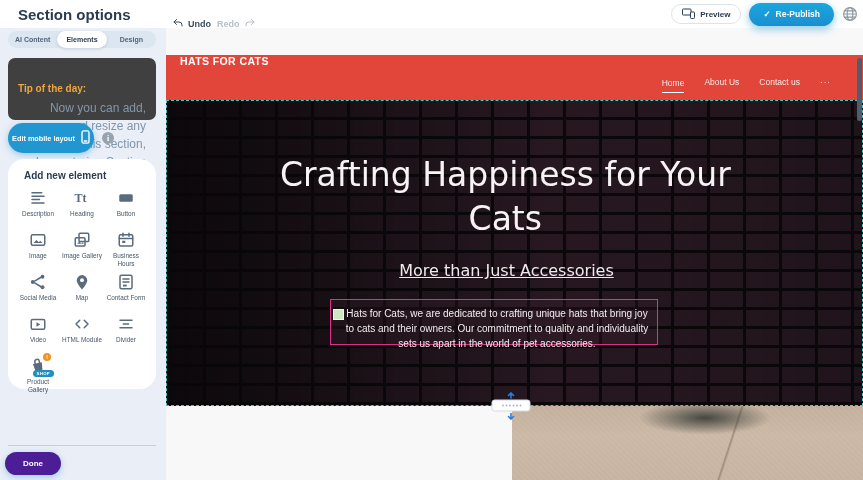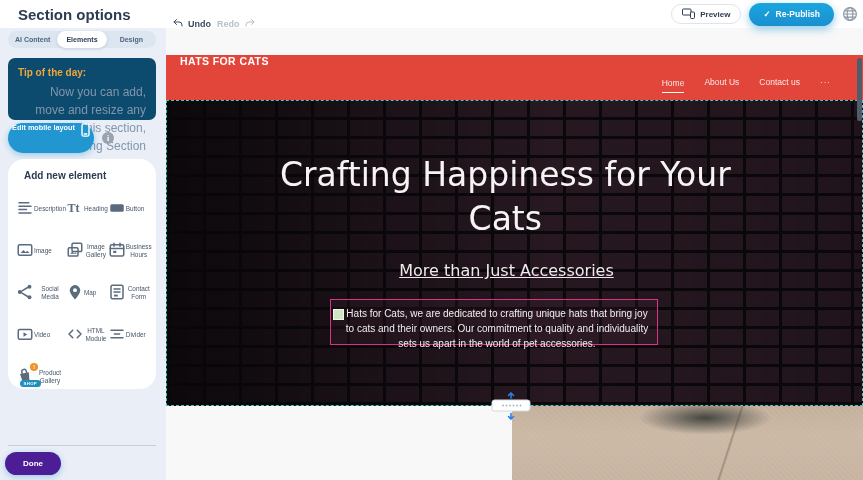--- a/index.html
+++ b/index.html
@@ -19,30 +19,30 @@
   .preview-btn svg { width:13px; height:11px; }
   .republish-btn { display:flex; align-items:center; gap:5px; height:23px; padding:0 14px; border-radius:13px; background:linear-gradient(180deg,#1aa6de,#1b8fd0); color:#fff; font-size:8.5px; font-weight:bold; box-shadow:0 3px 9px rgba(27,150,210,.5); cursor:pointer; }
   .globe { width:16px; height:16px; }
   .globe svg { width:16px; height:16px; stroke:#8d97a4; fill:none; stroke-width:1.3; }
 
   
   .sidebar { position:absolute; left:0; top:28px; width:166px; height:452px; background:#e9eef7; z-index:20; }
   .tabs { position:absolute; left:8px; top:3px; width:148px; height:17px; background:#dce6f1; border-radius:9px; display:flex; }
   .tab { flex:1; display:flex; align-items:center; justify-content:center; font-size:7px; font-weight:bold; color:#51647a; border-radius:9px; cursor:pointer; }
   .tab.active { background:#fff; color:#2b3c50; box-shadow:0 1px 3px rgba(40,60,90,.18); }
-  .tip-card { position:absolute; left:8px; top:30px; width:148px; height:62px; background:#0c4a6e; border-radius:7px; padding:9px 10px; }
+  .tip-card { position:absolute; left:8px; top:30px; width:148px; height:62px; background:#404040; border-radius:7px; padding:25px 10px; }
   .tip-title { font-size:10px; font-weight:bold; color:#eda73c; margin-bottom:5px; }
   .tip-body { font-size:12px; color:#8296ab; line-height:1.5;text-align:right; }
-  .edit-mobile { position:absolute; left:8px; top:95px; width:86px; height:30px; border-radius:16px; background:#2196d1; color:#fff; display:flex; justify-content:center; gap:6px; font-size:7.3px; font-weight:bold; box-shadow:0 2px 6px rgba(33,150,209,.4); cursor:pointer; }
+  .edit-mobile { position:absolute; left:8px; top:95px; width:86px; height:30px; border-radius:16px; background:#2196d1; color:#fff; display:flex; align-items:center; justify-content:center; gap:6px; font-size:7.3px; font-weight:bold; box-shadow:0 2px 6px rgba(33,150,209,.4); cursor:pointer; }
   .edit-mobile svg { width:9px; height:14px; stroke:#fff; fill:none; stroke-width:1.6; stroke-linecap:round; }
   .info-dot { position:absolute; left:102px; top:104px; width:12px; height:12px; border-radius:50%; background:#99a3b0; color:#fff; font-size:8px; font-weight:bold; display:flex; align-items:center; justify-content:center; font-family:"Liberation Serif",serif; cursor:pointer; }
   .add-card { position:absolute; left:8px; top:131px; width:148px; height:230px; background:#fff; border-radius:16px; padding:11px 8px 0 8px; }
   .add-title { font-size:10px; font-weight:bold; color:#2b3c50; margin:0 0 8px 8px; }
   .grid { display:grid; grid-template-columns:repeat(3,1fr); row-gap:5px; }
-  .cell { display:flex; flex-direction:row; align-items:center; text-align:center; cursor:pointer; min-height:37px; }
+  .cell { display:flex; flex-direction:column; align-items:center; text-align:center; cursor:pointer; min-height:37px; }
   .gi { position:relative; width:18px; height:18px; display:flex; align-items:center; justify-content:center; }
   .gi svg { width:18px; height:18px; stroke:#5b6b7e; fill:none; stroke-width:2; stroke-linecap:round; stroke-linejoin:round; }
   .gi .fill { fill:#5b6b7e; stroke:none; }
   .gl { font-size:6.4px; color:#46566a; line-height:1.25; margin-top:3px; }
   .badge-dot { position:absolute; right:-4px; top:-4px; width:8px; height:8px; border-radius:50%; background:#f09326; color:#fff; font-size:5px; font-weight:bold; display:flex; align-items:center; justify-content:center; }
   .badge-shop { position:absolute; right:-7px; bottom:-2px; background:#1e8fbe; color:#fff; font-size:4.3px; font-weight:bold; padding:1px 4px; border-radius:5px; letter-spacing:.3px; }
   .side-divider { position:absolute; left:8px; top:417px; width:148px; height:1px; background:#c9cfd9; }
   .done-btn { position:absolute; left:5px; top:424px; width:56px; height:23px; border-radius:12px; background:#4c1d95; color:#fff; font-size:8px; font-weight:bold; display:flex; align-items:center; justify-content:center; box-shadow:0 2px 6px rgba(33,150,209,.4); cursor:pointer; }
 
   

